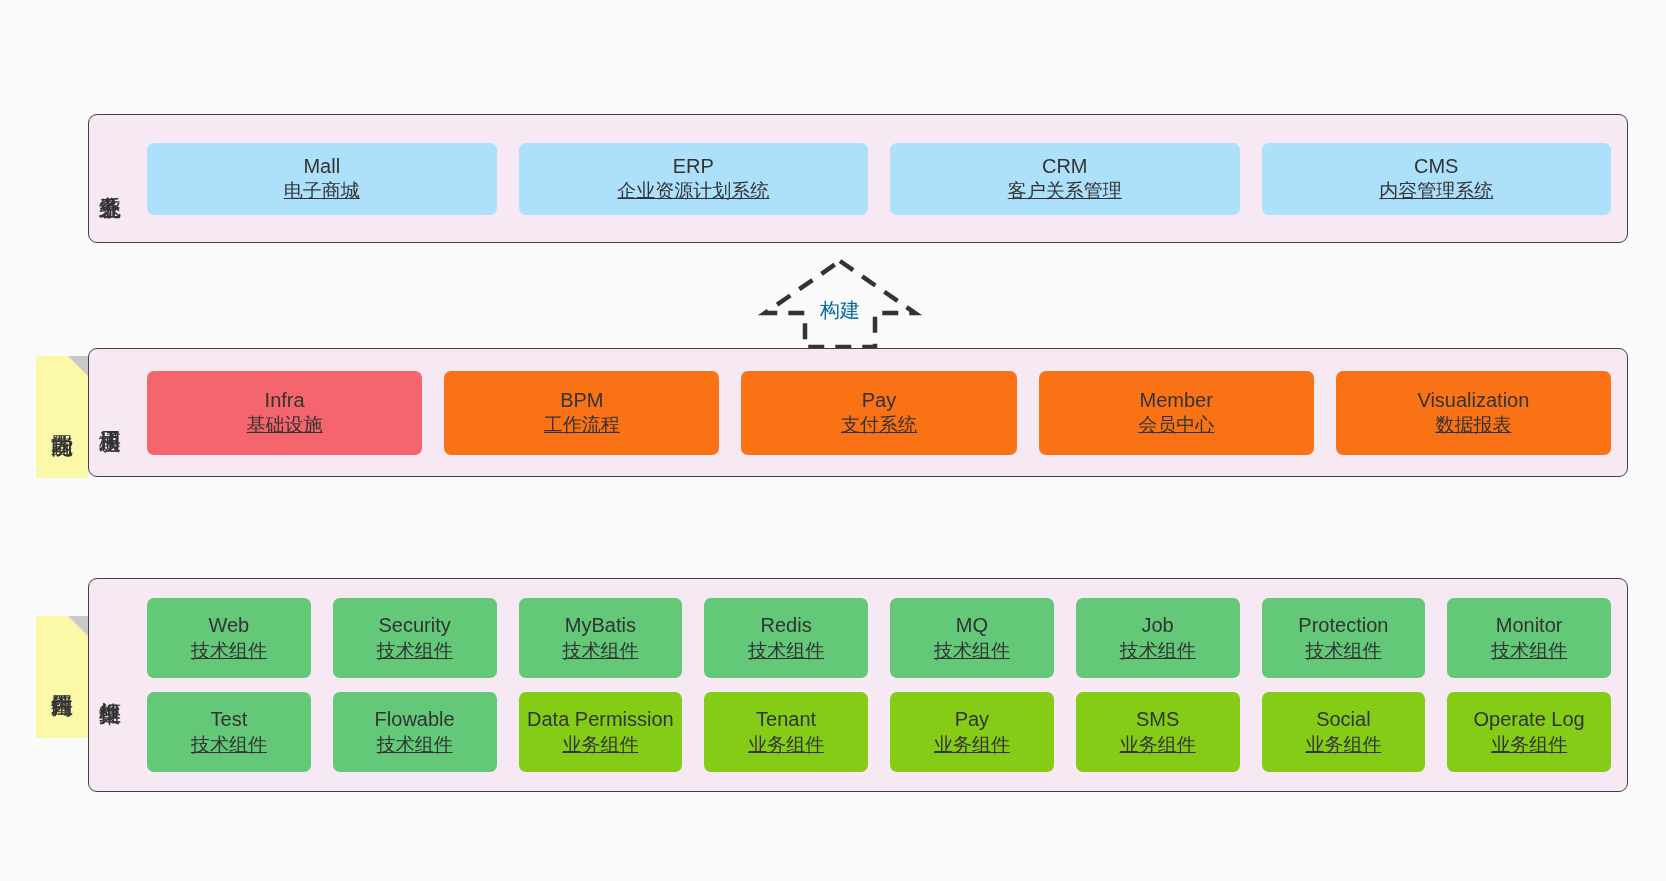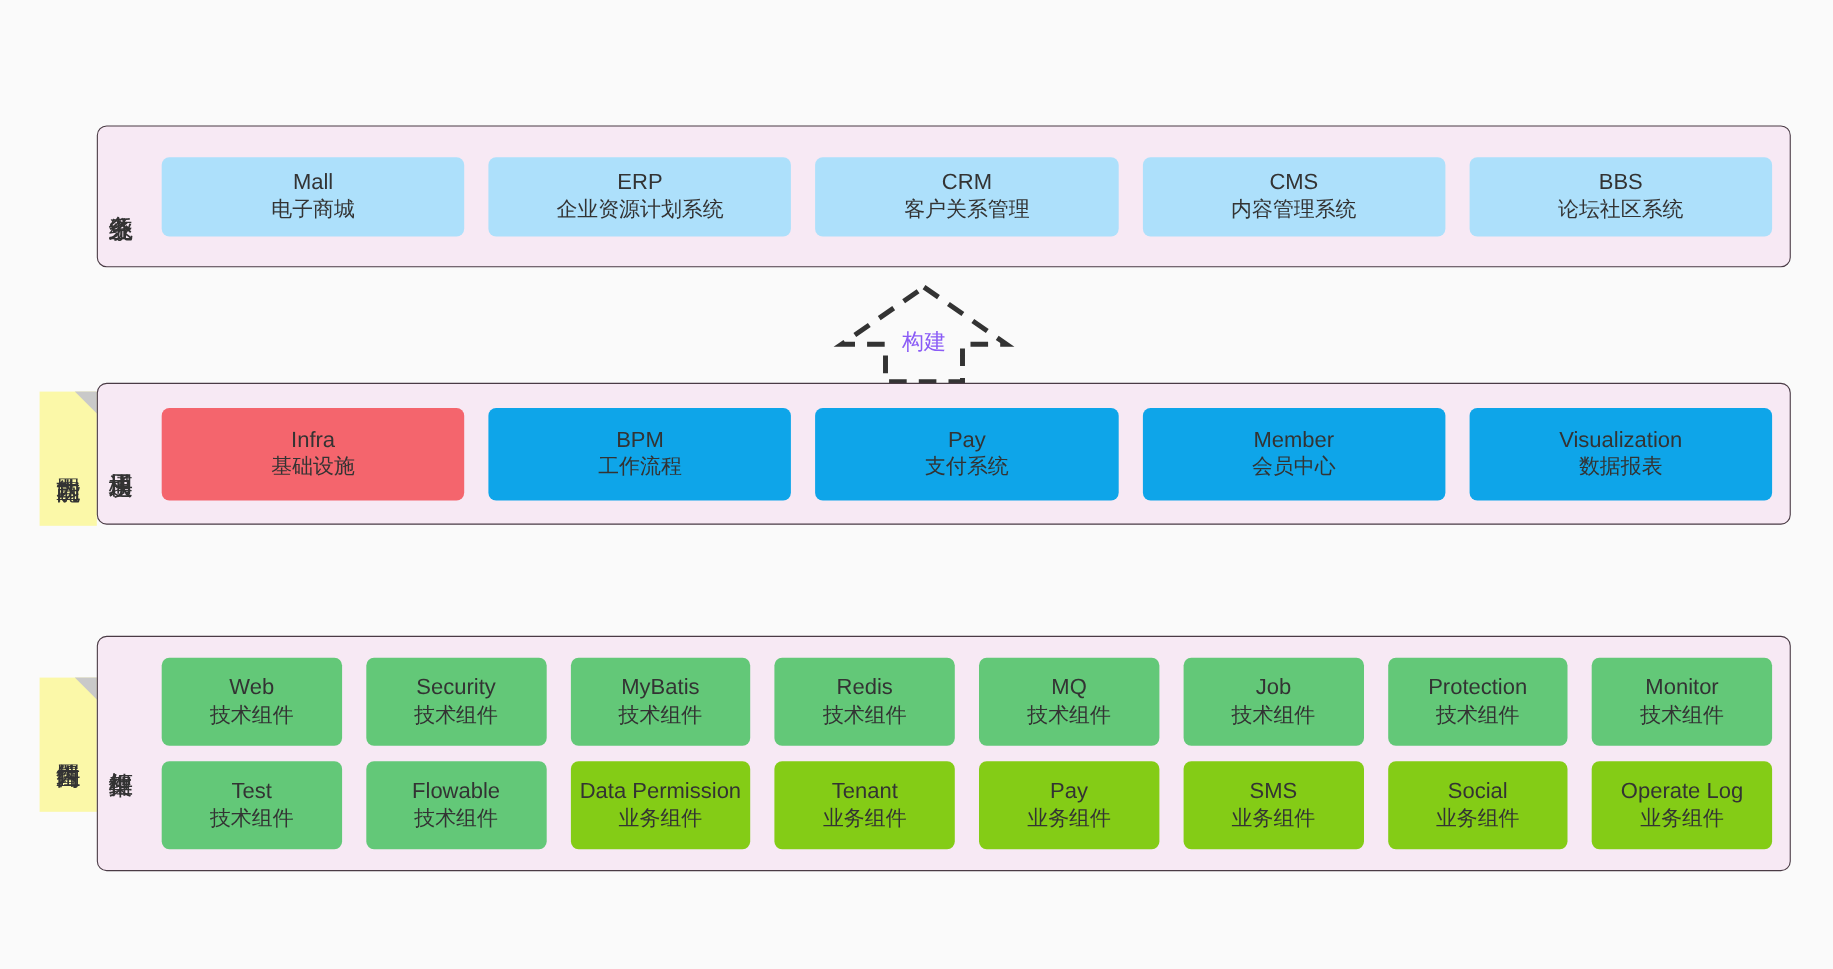--- a/index.html
+++ b/index.html
@@ -82,36 +82,37 @@
     box-sizing: border-box;
     padding: 4px 6px;
   }
   .card .title {
     font-size: 20px;
     line-height: 1.28;
   }
   .card .subtitle {
     font-size: 19px;
     line-height: 1.28;
+    text-decoration: underline;
   }
 
   
   #layer-business { left: 88px; top: 114px; width: 1540px; height: 129px; }
   #layer-business .card-row { height: 72px; }
 
   #layer-common { left: 88px; top: 348px; width: 1540px; height: 129px; }
   #layer-common .card-row { height: 84px; }
 
   #layer-framework { left: 88px; top: 578px; width: 1540px; height: 214px; justify-content: center; }
   #layer-framework .card-row { height: 80px; }
 
   
   .c-blue        { background: #ade0fb; }
   .c-red         { background: #f4656d; }
-  .c-pink        { background: #0ea5e9; }
+  .c-pink        { background: #f97316; }
   .c-green       { background: #63c878; }
   .c-lightgreen  { background: #84cc16; }
 
   
   .sticky {
     position: absolute;
     width: 52px;
     background: #fbf8a8;
     color: #333333;
     font-size: 22px;
@@ -154,21 +155,21 @@
     height: 100%;
     overflow: visible;
   }
   .arrow-label {
     position: absolute;
     left: 0;
     width: 100%;
     top: 40px;
     text-align: center;
     font-size: 20px;
-    color: #8b5cf6;
+    color: #0369a1;
     user-select: none;
     pointer-events: none;
   }
 </style>
 </head>
 <body>
 
 <div id="canvas">
 
   <div class="layer" id="layer-business">
@@ -184,24 +185,20 @@
           <div class="subtitle">企业资源计划系统</div>
         </div>
         <div class="card c-blue">
           <div class="title">CRM</div>
           <div class="subtitle">客户关系管理</div>
         </div>
         <div class="card c-blue">
           <div class="title">CMS</div>
           <div class="subtitle">内容管理系统</div>
         </div>
-        <div class="card c-blue">
-          <div class="title">BBS</div>
-          <div class="subtitle">论坛社区系统</div>
-        </div>
       </div>
     </div>
   </div>
 
   <div class="arrow-wrap" id="arrow-build">
     <svg viewBox="0 0 170 92" preserveAspectRatio="none">
       <path d="M 85 4 L 160 56 L 120 56 L 120 90 L 50 90 L 50 56 L 10 56 Z" fill="none" stroke="#333333" stroke-width="4.5" stroke-dasharray="16 11" stroke-linecap="butt" stroke-linejoin="miter"></path>
     </svg>
     <div class="arrow-label">构建</div>
   </div>

